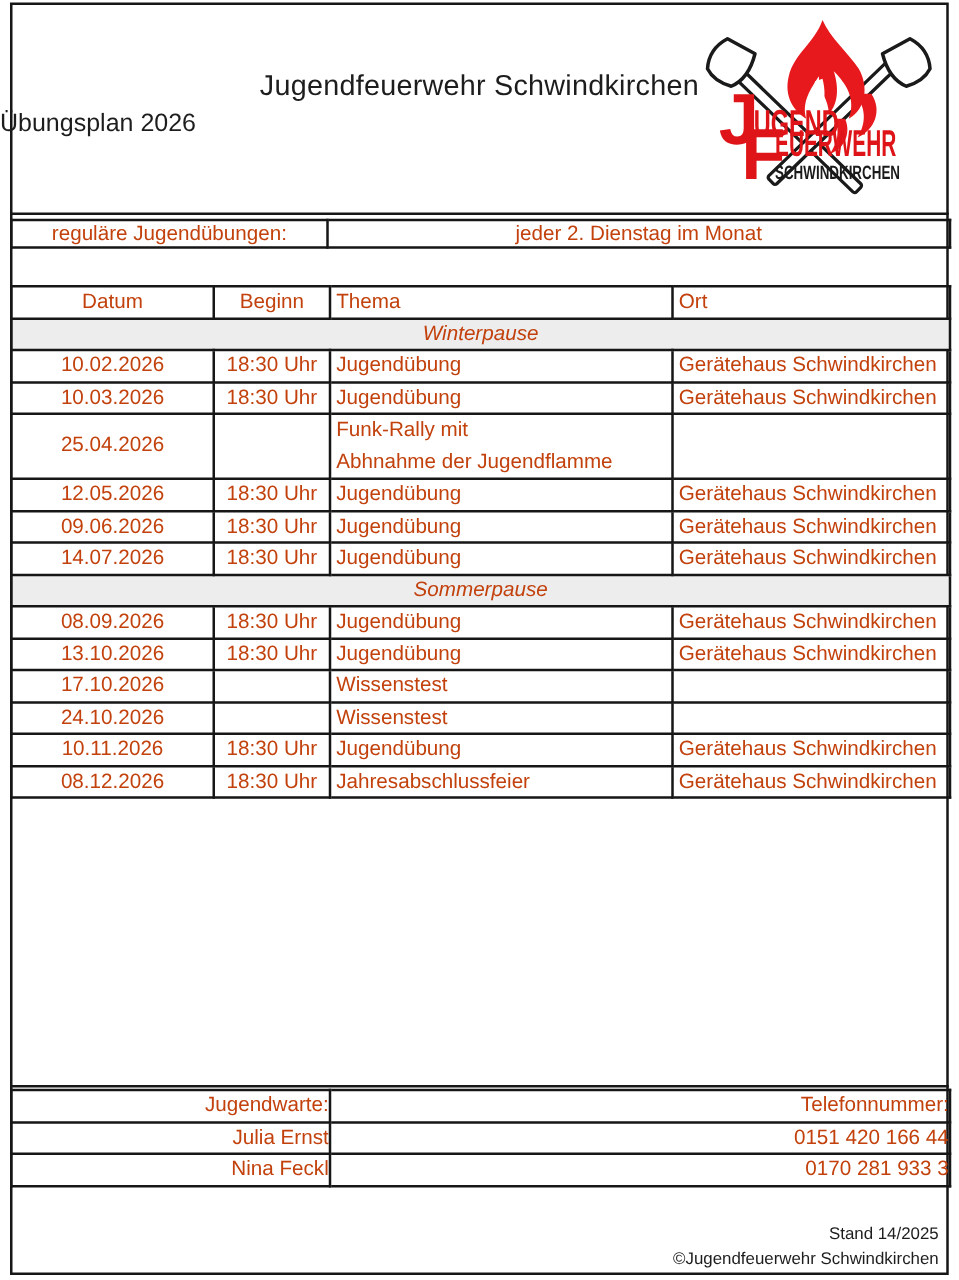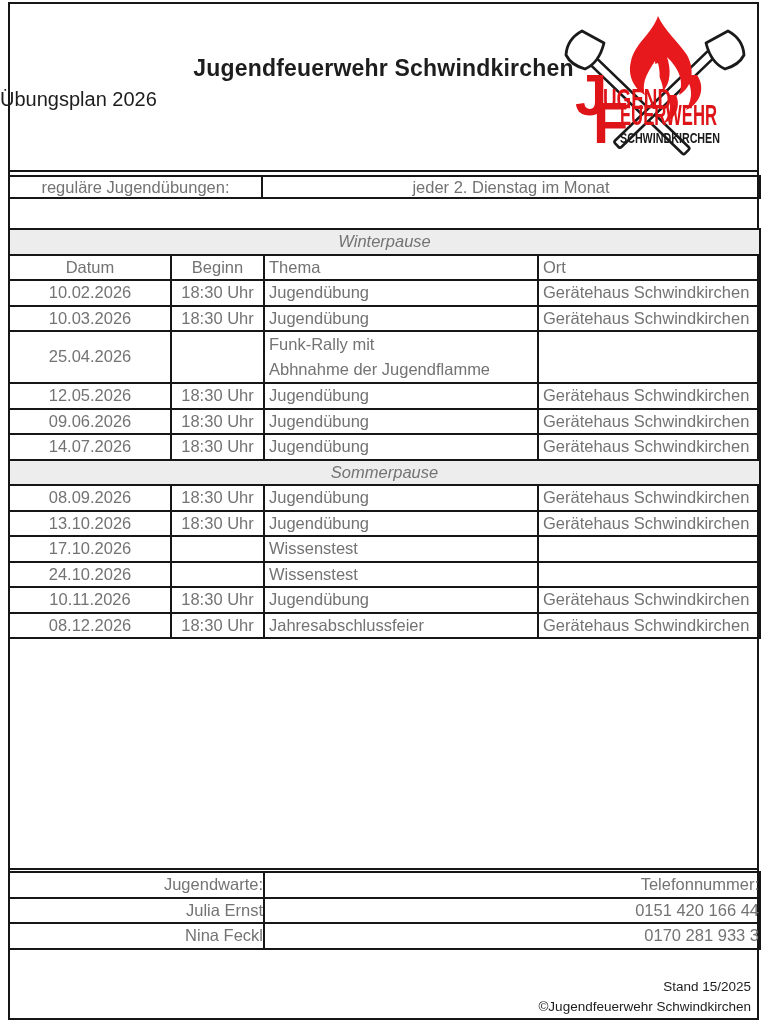--- a/index.html
+++ b/index.html
@@ -7,34 +7,34 @@
   .page {
     position:relative; width:767px; height:1024px; background:#ffffff;
     font-family:"Liberation Sans", sans-serif; color:#1d1d1d; overflow:hidden;
   }
   .frame {
     position:absolute; left:8px; top:2px; width:751px; height:1018px;
     border:2px solid #161616; pointer-events:none;
   }
   .doc-title {
     position:absolute; top:55px; left:0; width:100%;
-    text-align:center; font-size:23px; font-weight:700; letter-spacing:0.2px;
+    text-align:center; font-size:23px; font-weight:400; letter-spacing:0.2px;
   }
   .doc-subtitle {
     position:absolute; top:88px; left:0; width:100%;
     text-align:left; font-size:20px; font-weight:400;
   }
   .logo { position:absolute; left:563px; top:13px; width:184px; height:152px; }
   .rule { position:absolute; left:8px; width:751px; height:2px; background:#161616; }
   .rule-top { top:170px; }
   .rule-mid { top:868px; }
   table {
     position:absolute; left:8px; width:751px;
     border-collapse:collapse; table-layout:fixed;
-    font-size:16.5px; color:#737373;
+    font-size:16.5px; color:#c2410c;
   }
   td, th { border:2px solid #161616; font-weight:400; overflow:hidden; white-space:nowrap; }
   .note-table { top:175px; }
   .note-table td { height:22px; text-align:center; }
   .schedule-table { top:228px; }
   .schedule-table td { height:23.5px; line-height:23.5px; padding:0; }
   .col-datum  { text-align:center; }
   .col-beginn { text-align:center; }
   .col-thema  { text-align:left; padding-left:4px !important; }
   .col-ort    { text-align:left; padding-left:4px !important; }
@@ -103,28 +103,28 @@
 
   <table class="schedule-table">
     <colgroup>
       <col style="width:162px">
         <col style="width:93px">
         <col style="width:274px">
         <col style="width:222px">
     </colgroup>
     <tbody>
       <tr>
-          <td colspan="4" class="section-cell">Winterpause</td>
-        </tr>
-    <tr>
         <td class="col-datum">Datum</td>
         <td class="col-beginn">Beginn</td>
         <td class="col-thema">Thema</td>
         <td class="col-ort">Ort</td>
       </tr>
+    <tr>
+          <td colspan="4" class="section-cell">Winterpause</td>
+        </tr>
         <tr>
           <td class="col-datum">10.02.2026</td>
           <td class="col-beginn">18:30 Uhr</td>
           <td class="col-thema">Jugendübung</td>
           <td class="col-ort">Gerätehaus Schwindkirchen</td>
         </tr>
         <tr>
           <td class="col-datum">10.03.2026</td>
           <td class="col-beginn">18:30 Uhr</td>
           <td class="col-thema">Jugendübung</td>
@@ -216,16 +216,16 @@
           <td>0151 420 166 44</td>
         </tr>
         <tr>
           <td>Nina Feckl</td>
           <td>0170 281 933 3</td>
         </tr>
       </tbody>
   </table>
 
   <div class="footer">
-    <div>Stand 15/2025</div>
+    <div>Stand 14/2025</div>
     <div>©Jugendfeuerwehr Schwindkirchen</div>
   </div>
 </div>
 
 </body></html>

